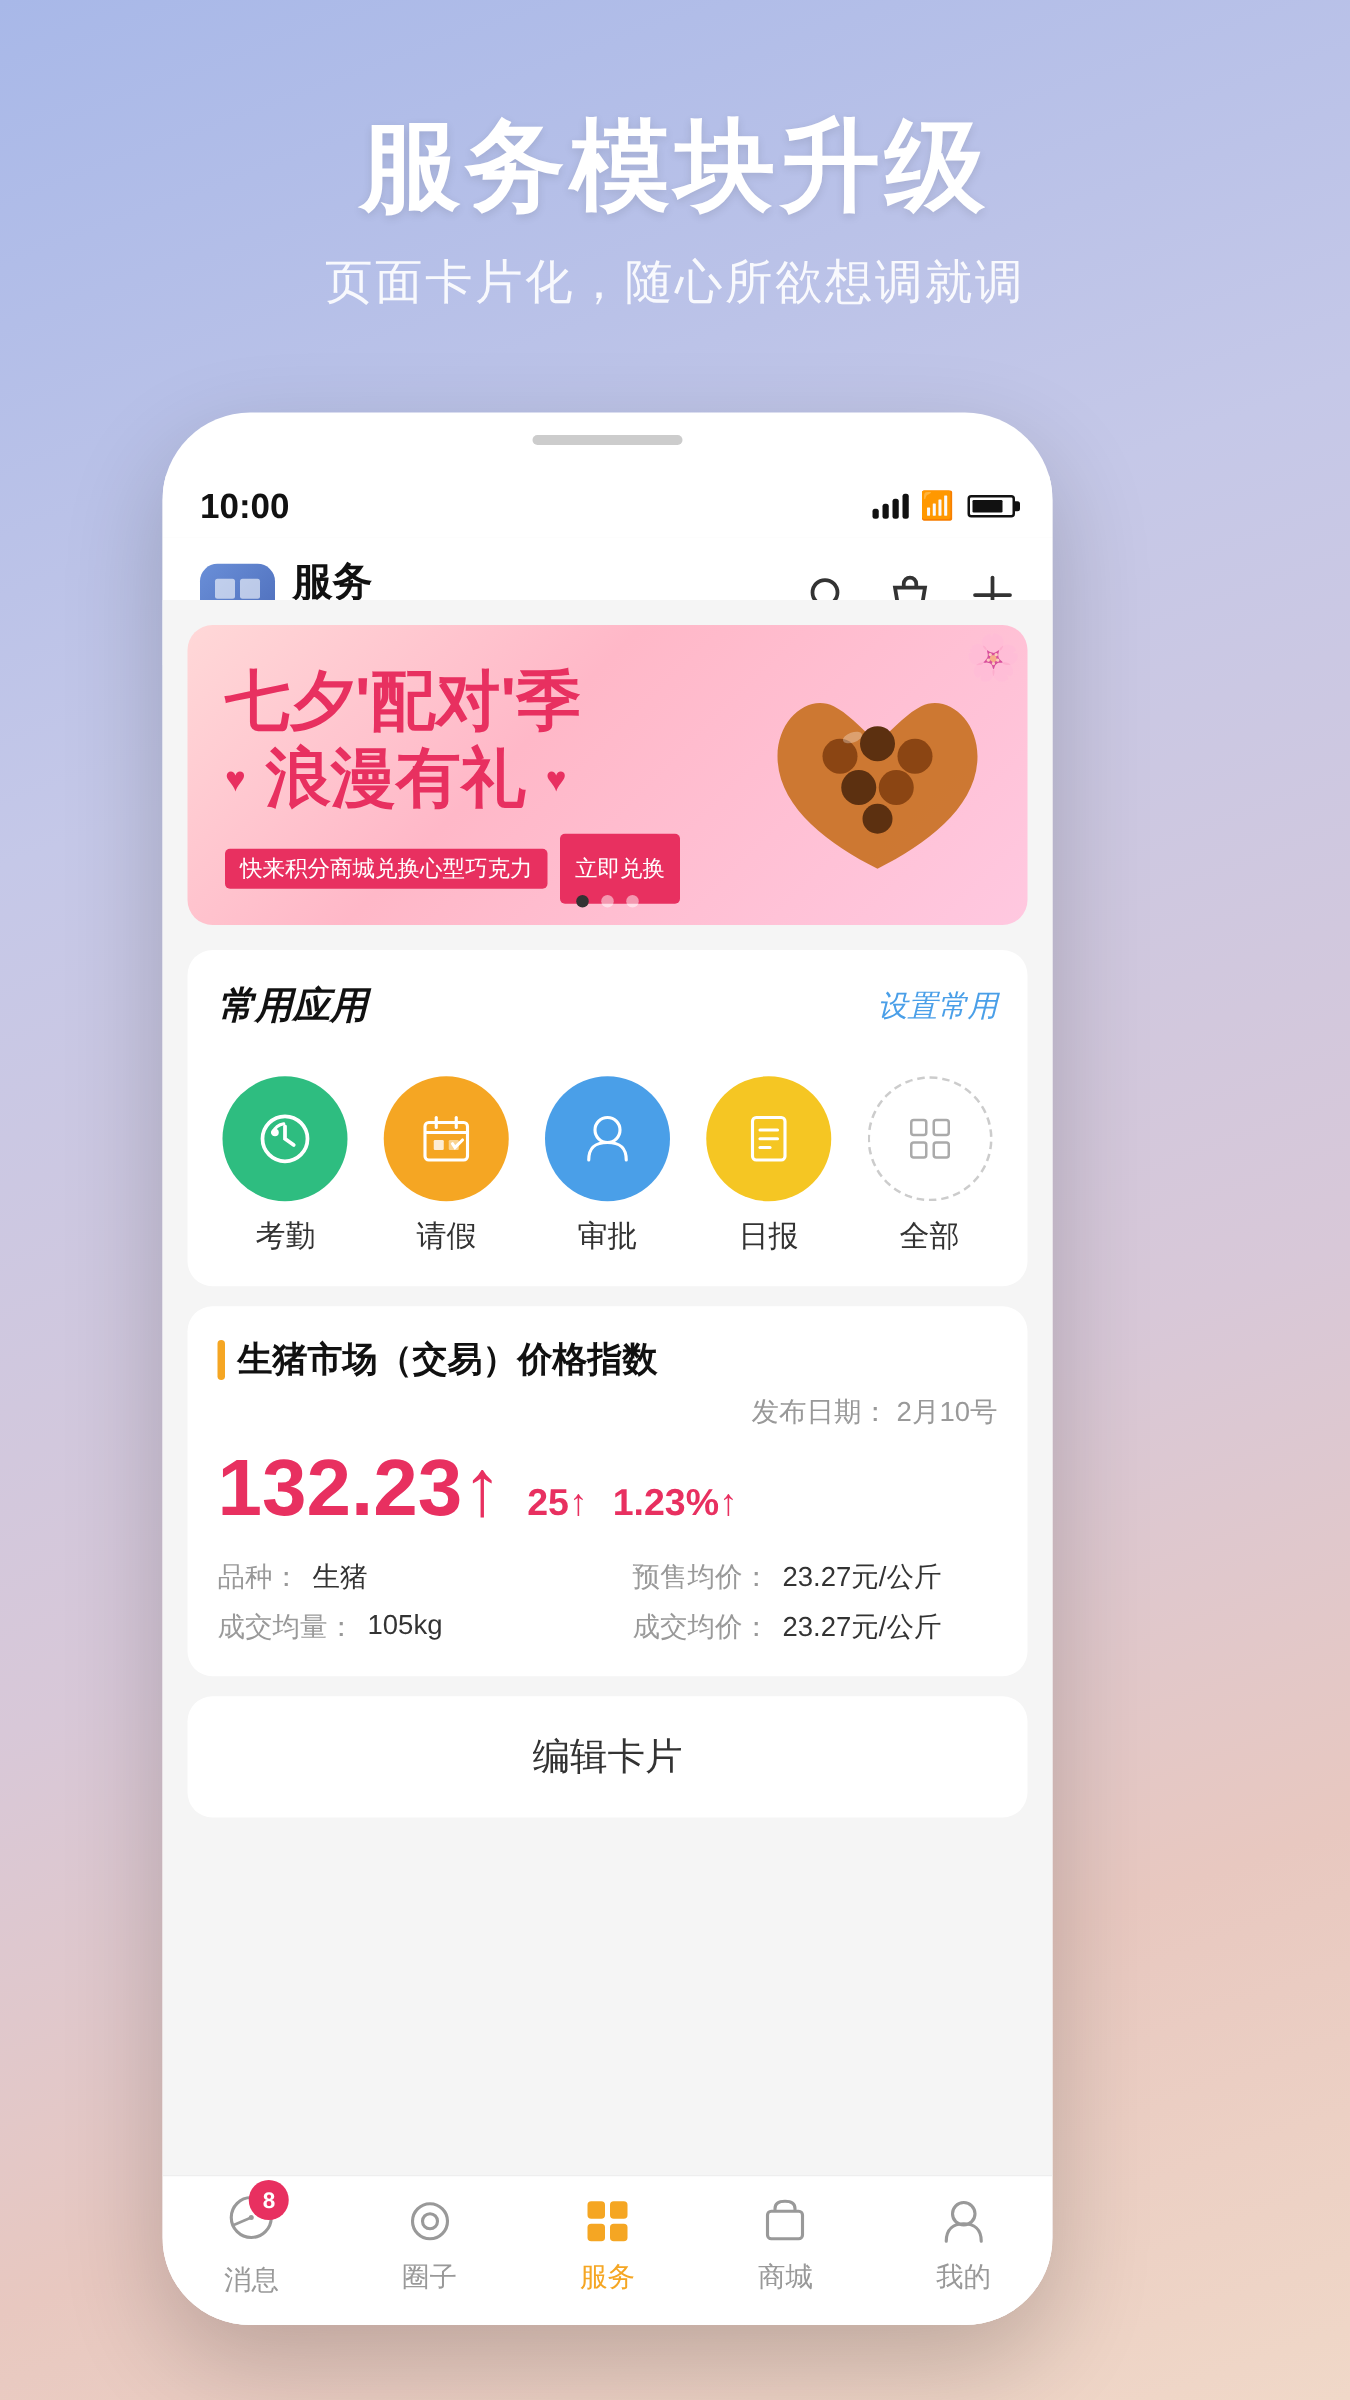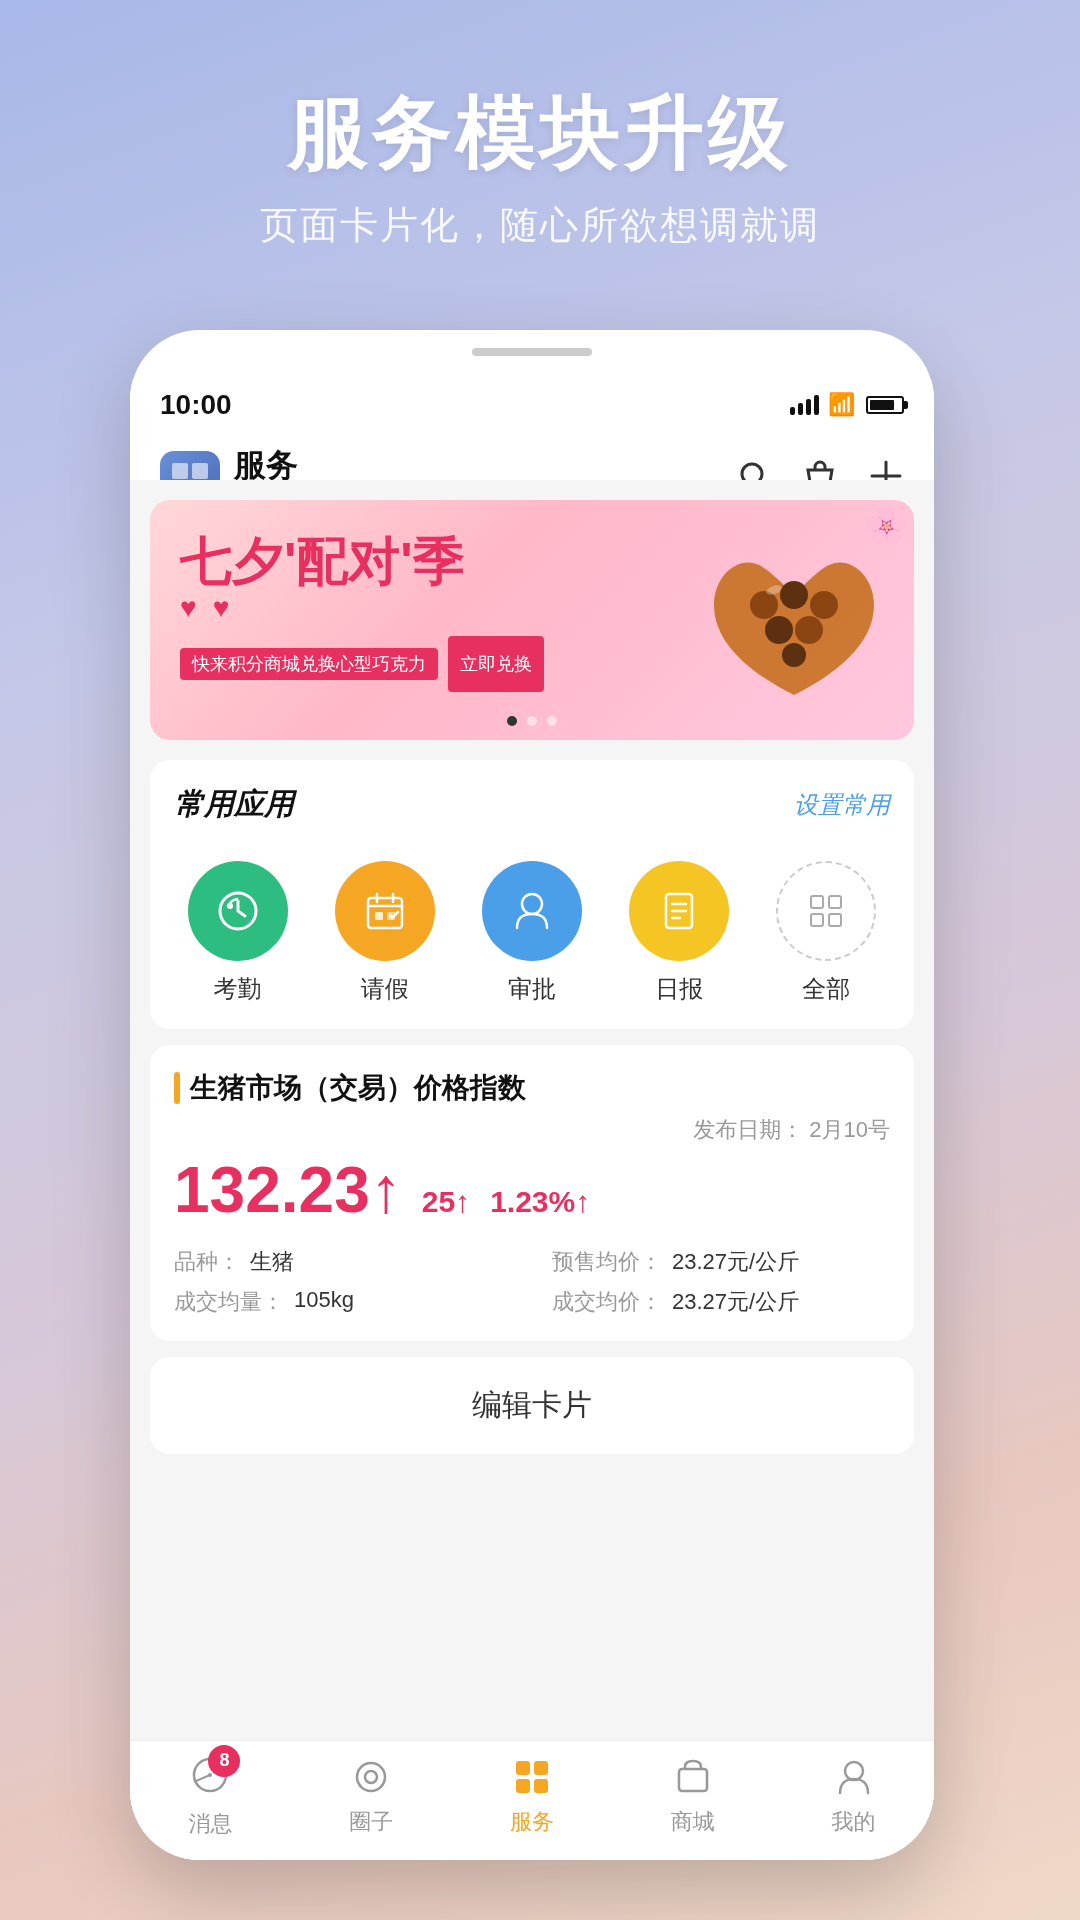--- a/index.html
+++ b/index.html
@@ -34,21 +34,21 @@
       font-size: 38px;
       font-weight: 400;
       letter-spacing: 2px;
     }
 
     
     .phone-frame {
       position: absolute;
       top: 330px;
       left: 130px;
-      width: 804px;
+      width: 712px;
       height: 1530px;
       background: white;
       border-radius: 70px;
       box-shadow: 0 30px 80px rgba(0,0,0,0.2);
       overflow: hidden;
     }
     .phone-notch {
       position: absolute;
       top: 18px;
       left: 50%;
@@ -488,20 +488,21 @@
       </div>
     </div>
 
     <div class="scroll-area">
 
       <div class="banner-area">
         <div class="banner-content">
           <div class="banner-title-main">七夕'配对'季</div>
           <div style="display:flex; align-items:center; gap:16px;">
             <span style="color:#e83060; font-size:28px;">♥</span>
+            <div class="banner-title-main">浪漫有礼</div>
             <span style="color:#e83060; font-size:28px;">♥</span>
           </div>
           <div class="banner-badge">
             <span class="banner-badge-text">快来积分商城兑换心型巧克力</span>
             <span class="banner-badge-btn">立即兑换</span>
           </div>
         </div>
 
         <div style="position:absolute; right:20px; top:15px; width:200px; height:200px;">
           <svg width="200" height="200" viewBox="0 0 200 200">

